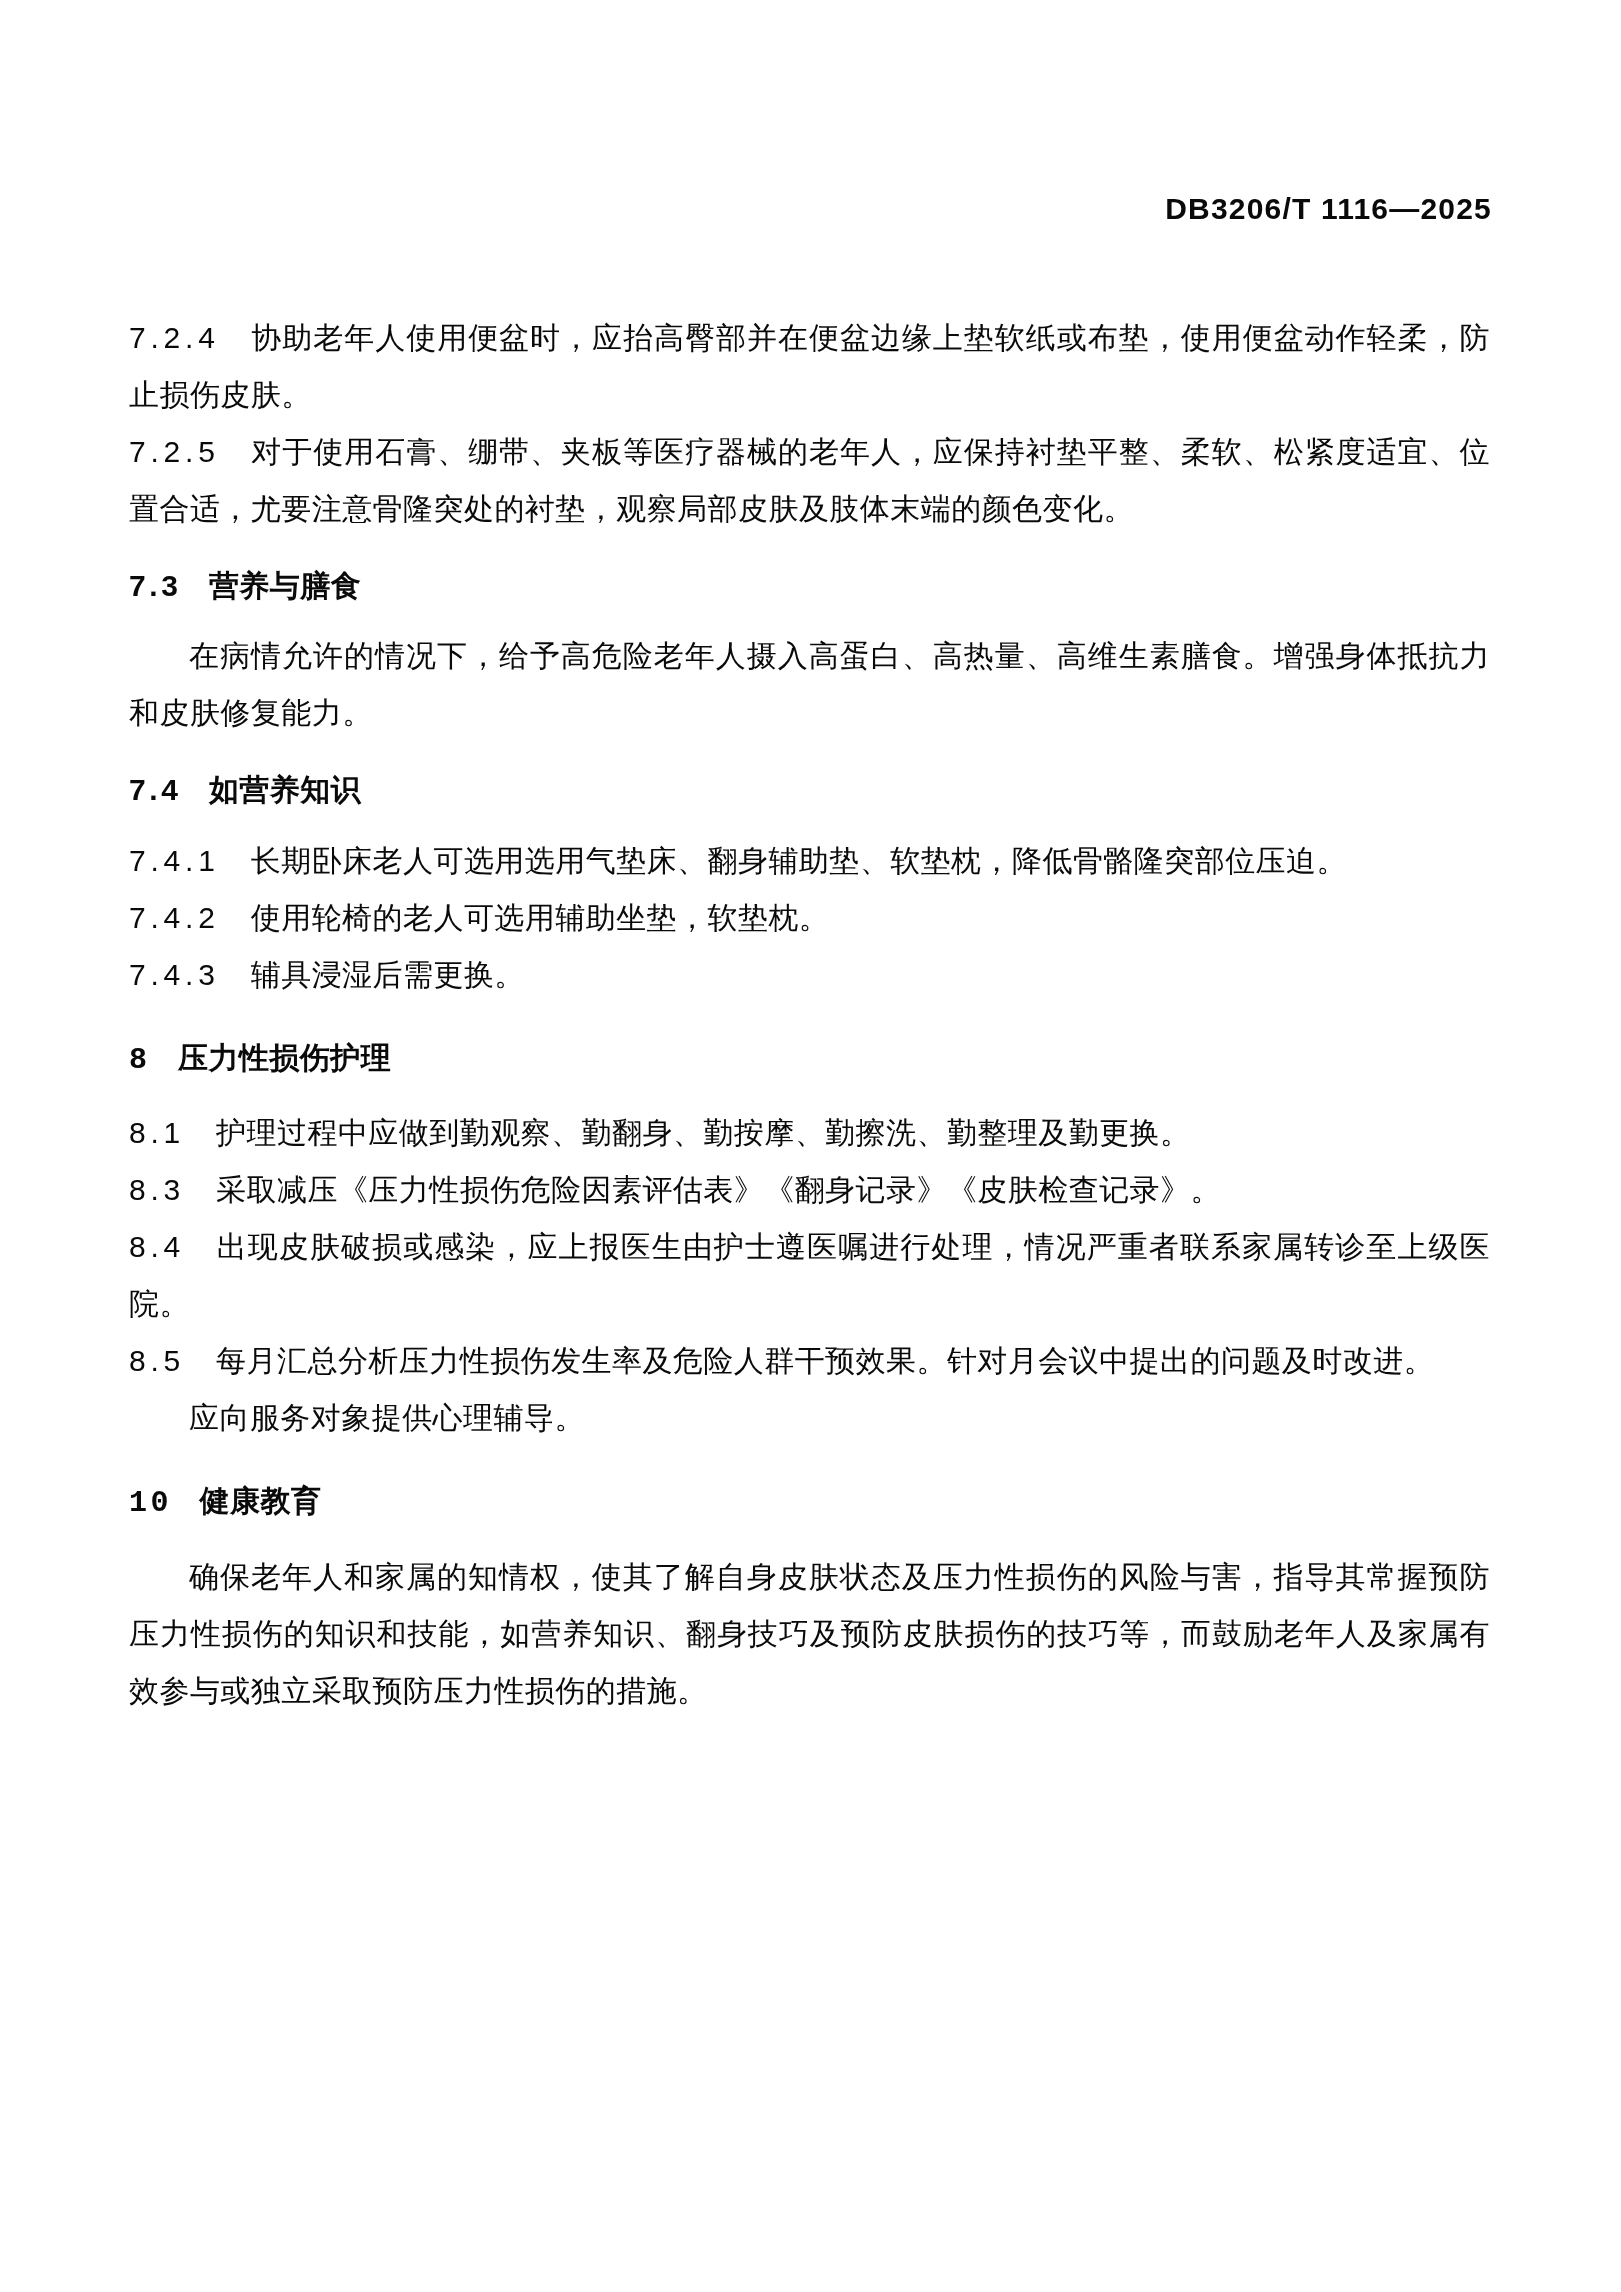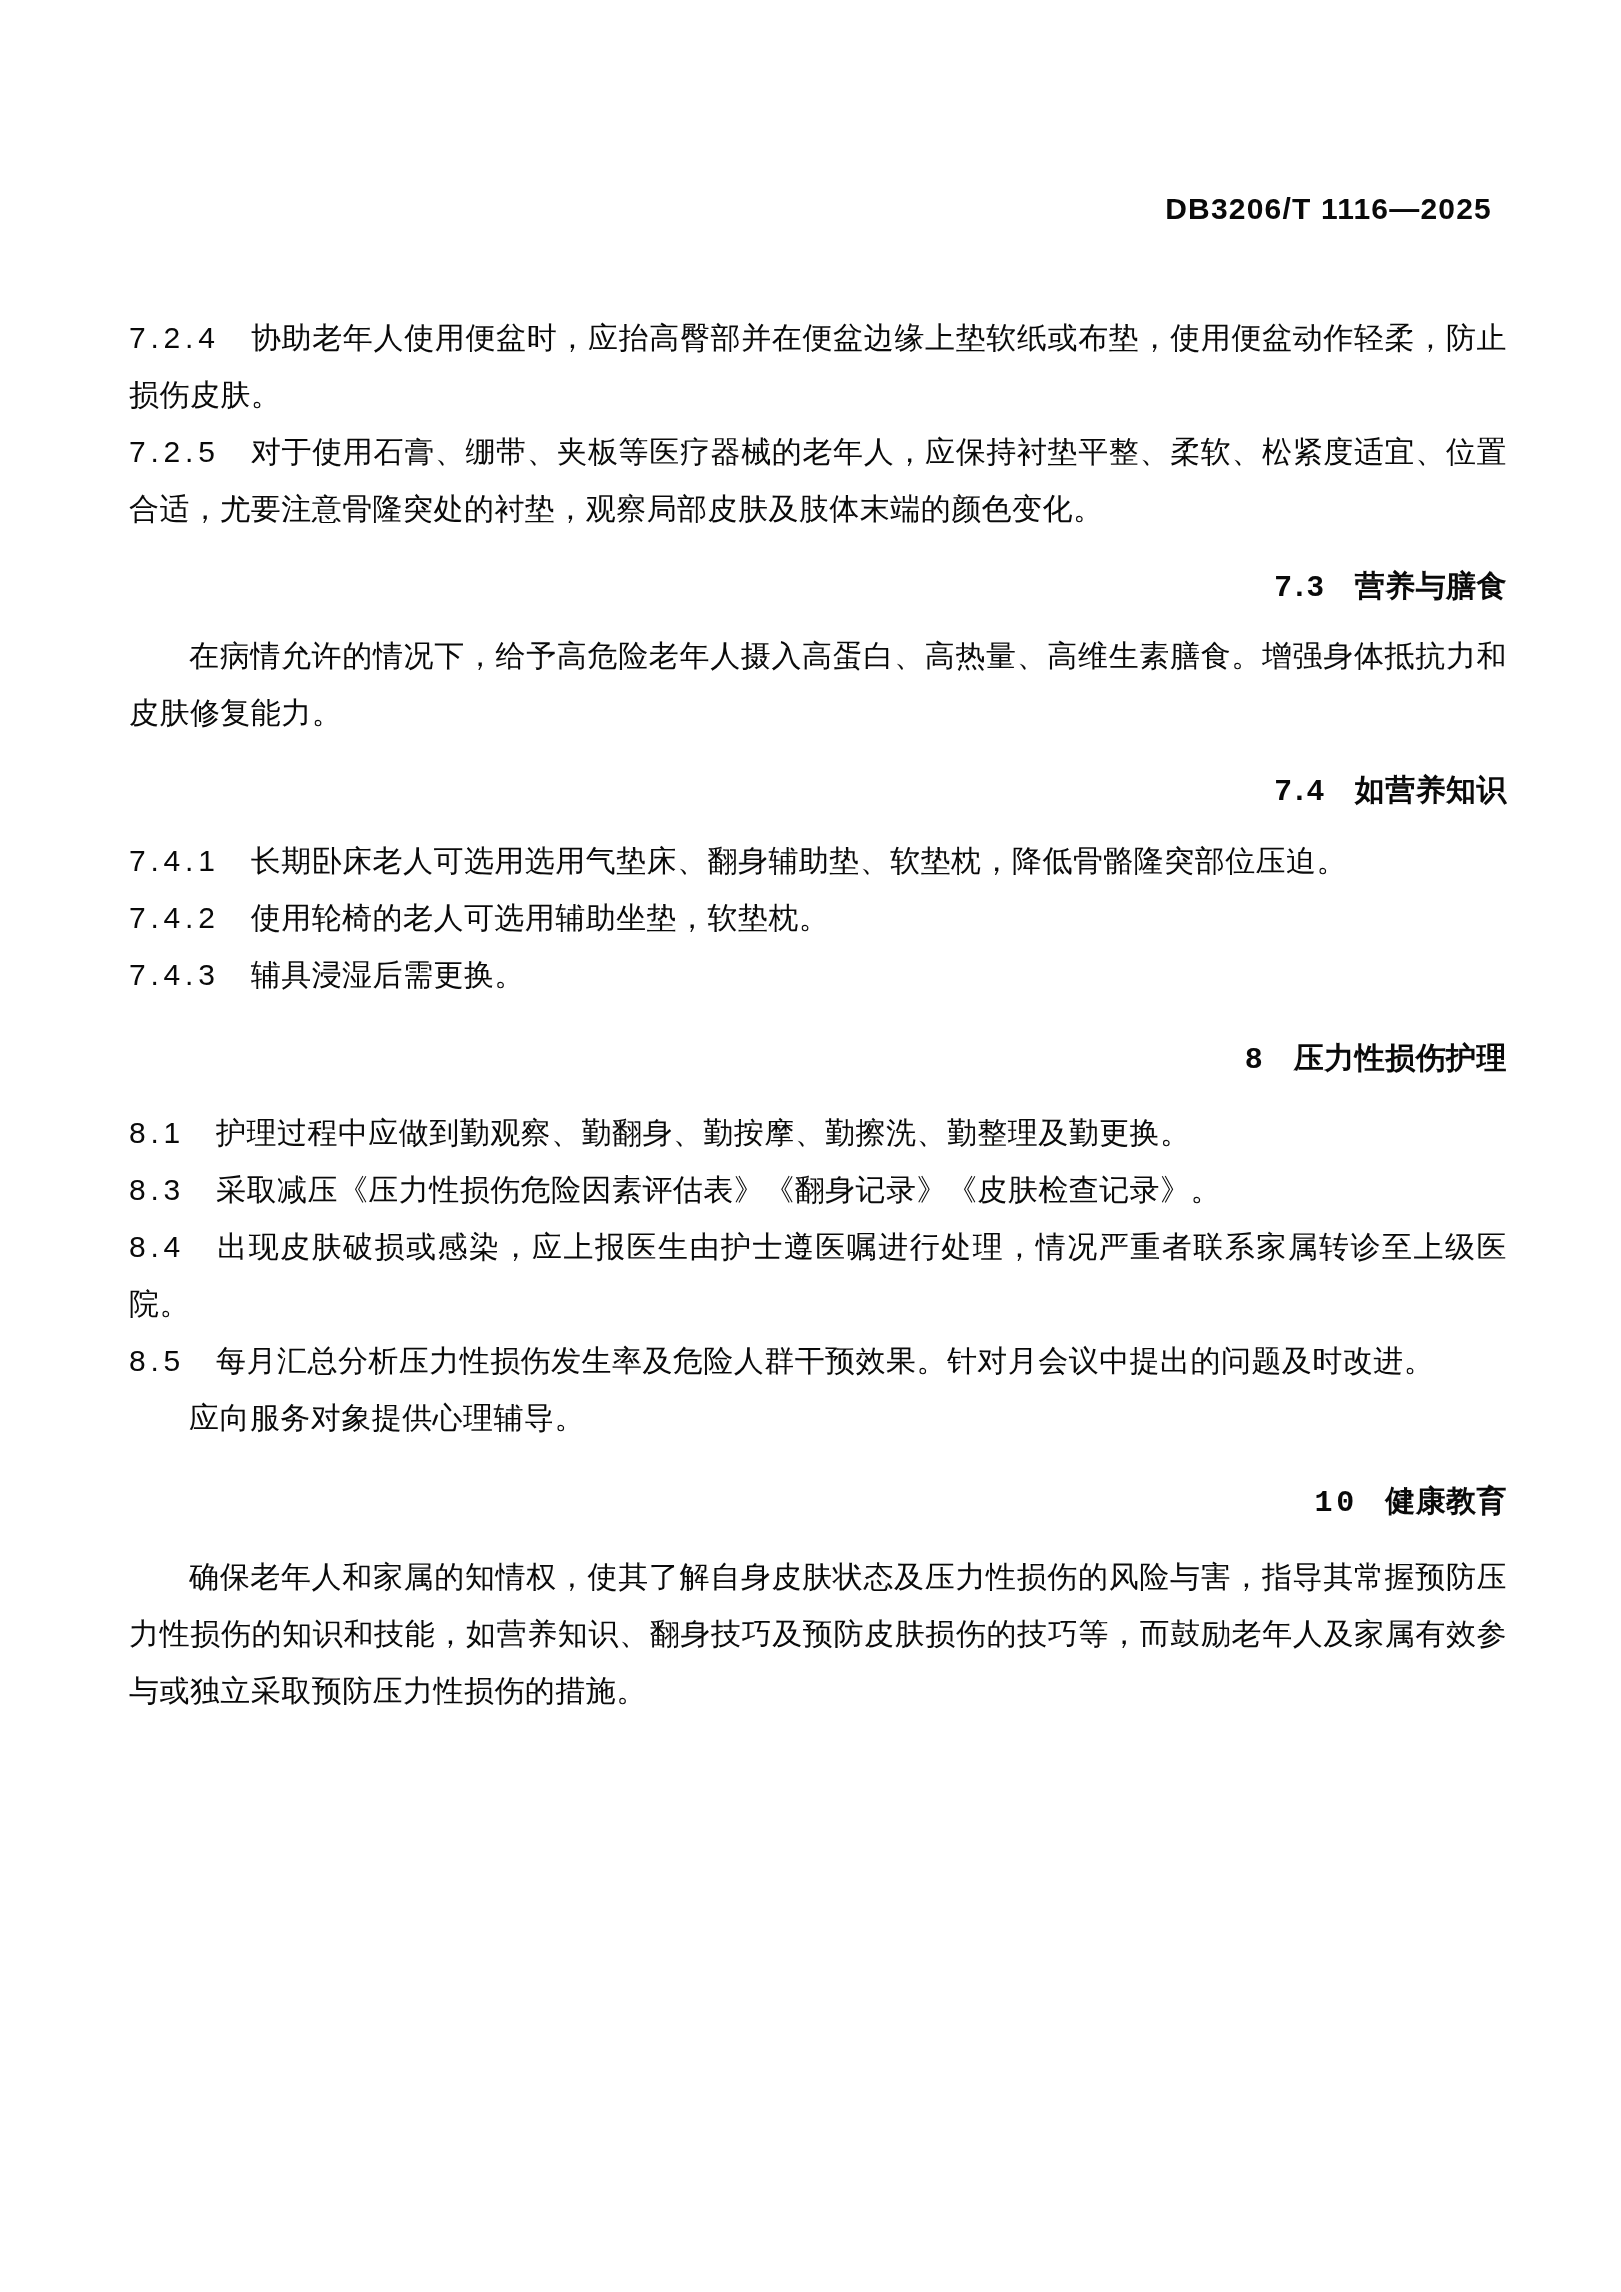--- a/index.html
+++ b/index.html
@@ -19,41 +19,41 @@
     font-family: "Liberation Sans", "DejaVu Sans", sans-serif;
     font-weight: 700;
     font-size: 30px;
     letter-spacing: 0.04em;
     color: #0a0a0a;
     white-space: nowrap;
   }
   .content {
     position: absolute;
     left: 129px;
-    right: 114px;
+    right: 131px;
     top: 309px;
     font-size: 30px;
     line-height: 57px;
     text-align: justify;
     letter-spacing: 0.015em;
   }
   p { margin: 0; }
   .clause-num {
     font-family: "Liberation Sans", "DejaVu Sans", sans-serif;
     letter-spacing: 0.16em;
     margin-right: 31px;
     white-space: nowrap;
   }
   .heading {
     font-family: "Liberation Sans", "DejaVu Sans", sans-serif;
     font-weight: 700;
     font-size: 30px;
     line-height: 57px;
     margin: 19.6px 0 13.7px 0;
-    text-align: right;
+    text-align: left;
   }
   .heading.chapter { margin: 29px 0 15.7px 0; font-family: Liberation Mono, monospace; }
   .heading .h-num { margin-right: 27.4px; letter-spacing: 0.12em; }
   .para-indent { text-indent: 2em; }
   .page-number {
     position: absolute;
     top: 2105px;
     left: 1409px;
     width: 39px;
     text-align: center;

